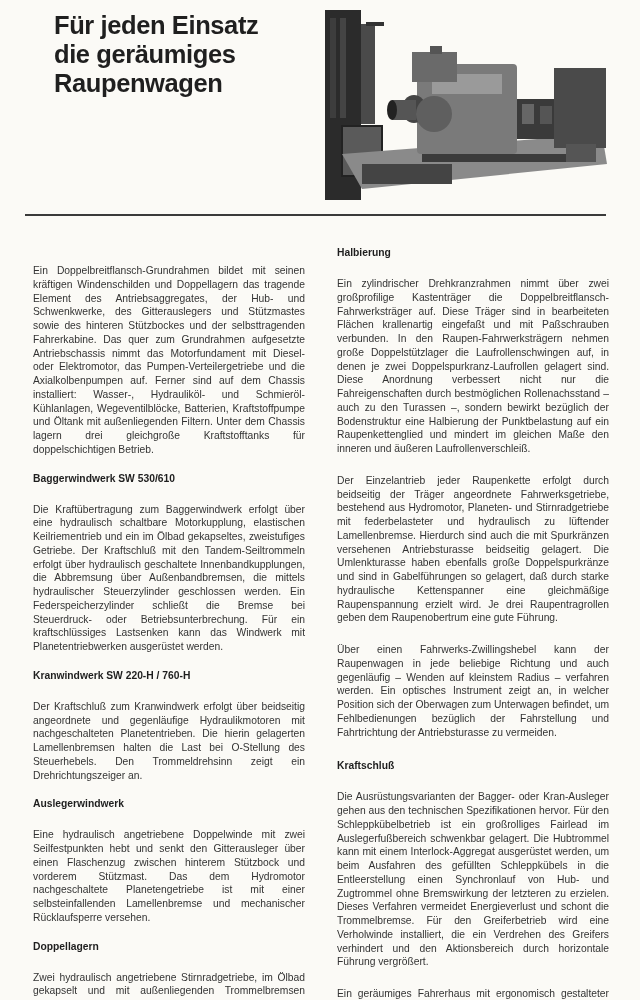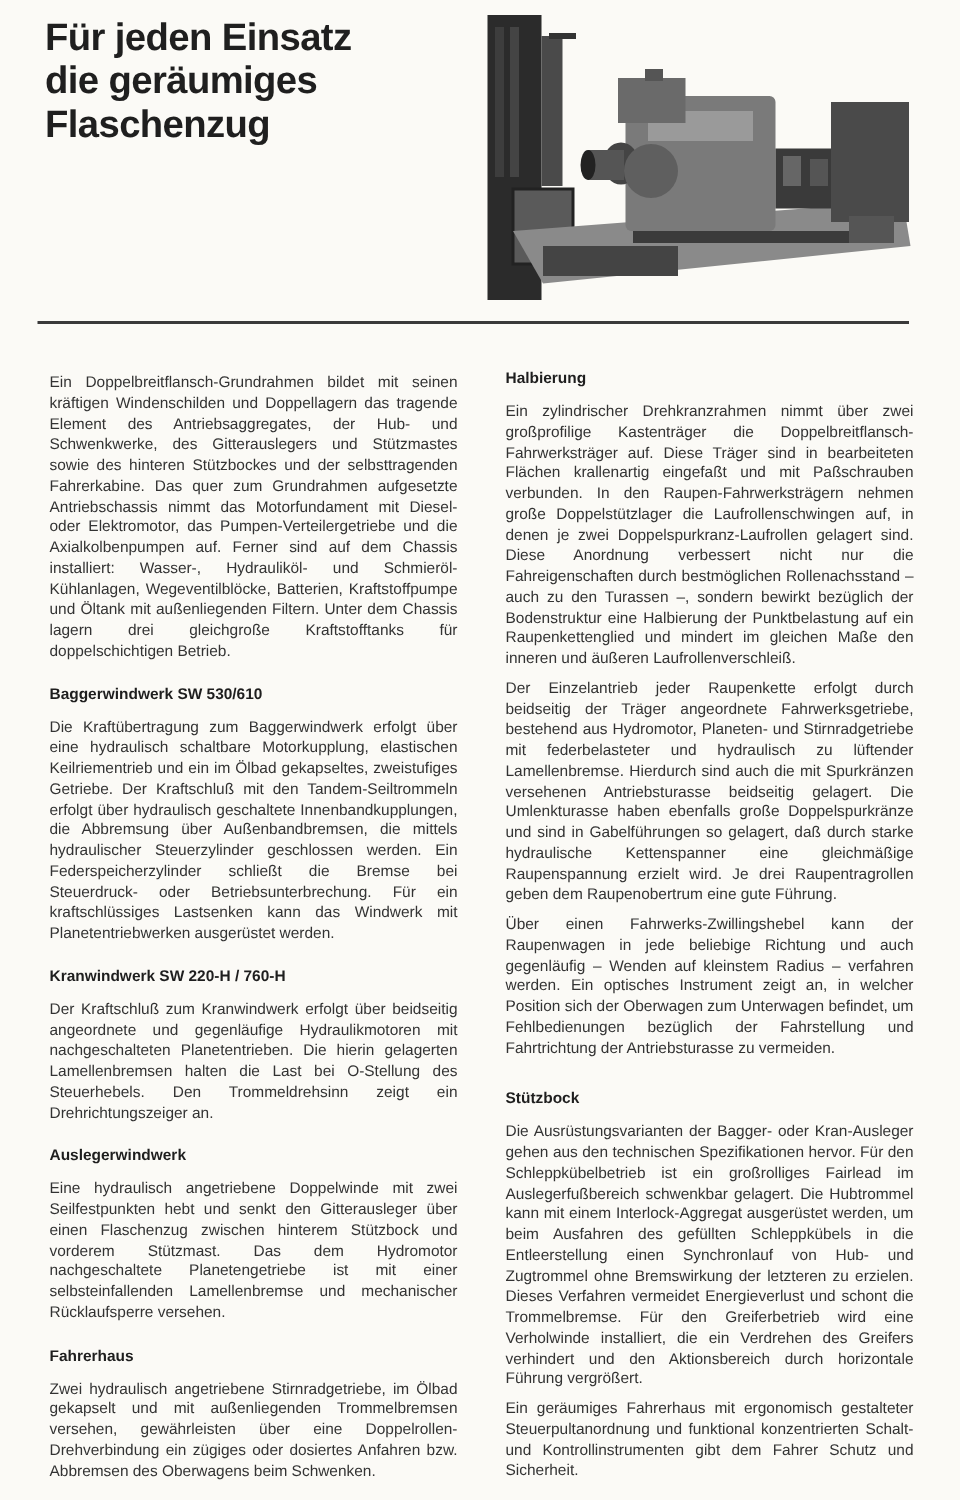--- a/index.html
+++ b/index.html
@@ -7,50 +7,50 @@
     width: 640px; height: 1000px; position: relative; overflow: hidden;
     background: #fbfaf6;
     font-family: "Liberation Sans", sans-serif;
     color: #2a2a2a;
   }
   .title {
     position: absolute; left: 30px; top: 11px; width: 260px;
     font-size: 25.5px; line-height: 29px; font-weight: bold;
     color: #1f1f1f; letter-spacing: -0.4px;
   }
-  .title span { display: block; }
+  .title span { display: block; margin-left: 24px; }
   .photo {
     position: absolute; left: 322px; top: 4px; width: 290px; height: 198px;
   }
   .rule {
     position: absolute; left: 25px; top: 214px; width: 581px; height: 2px;
     background: #3a3a3a;
   }
   .col {
     position: absolute; top: 246px; width: 272px;
     font-size: 10.3px; line-height: 13.75px; color: #333;
   }
   .col.left { left: 33px; }
   .col.right { left: 337px; }
   .sec h2 {
     font-size: 10.3px; font-weight: bold; margin: 0 0 9px 0; color: #1e1e1e;
     line-height: 13px;
   }
   .sec p {
-    margin: 3px 0 6px 0; text-align: justify; hyphens: manual;
+    margin: 18px 0 6px 0; text-align: justify; hyphens: manual;
   }
   .sec { margin-bottom: 15px; }
 </style>
 </head>
 <body>
 
 <div class="title">
   <span>Für jeden Einsatz</span>
   <span>die geräumiges</span>
-  <span>Flaschenzug</span>
+  <span>Raupenwagen</span>
 </div>
 
 <div class="photo">
   <svg width="290" height="198" viewBox="0 0 290 198" xmlns="http://www.w3.org/2000/svg">
 
     <rect x="3" y="6" width="36" height="190" fill="#2b2b2b"></rect>
     <rect x="8" y="14" width="6" height="100" fill="#3d3d3d"></rect>
     <rect x="18" y="14" width="6" height="100" fill="#444"></rect>
     <rect x="39" y="20" width="14" height="100" fill="#4a4a4a"></rect>
     <rect x="44" y="18" width="18" height="4" fill="#333"></rect>
@@ -91,30 +91,30 @@
   </div>
   <div class="sec">
     <h2>Kranwindwerk SW 220-H / 760-H</h2>
     <p>Der Kraftschluß zum Kranwindwerk erfolgt über beidseitig angeordnete und gegenläufige Hydraulikmotoren mit nachgeschalteten Planetentrieben. Die hierin gelagerten Lamellenbremsen halten die Last bei O-Stellung des Steuerhebels. Den Trommeldrehsinn zeigt ein Drehrichtungszeiger an.</p>
   </div>
   <div class="sec">
     <h2>Auslegerwindwerk</h2>
     <p>Eine hydraulisch angetriebene Doppelwinde mit zwei Seilfestpunkten hebt und senkt den Gitterausleger über einen Flaschenzug zwischen hinterem Stützbock und vorderem Stützmast. Das dem Hydromotor nachgeschaltete Planetengetriebe ist mit einer selbsteinfallenden Lamellenbremse und mechanischer Rücklaufsperre versehen.</p>
   </div>
   <div class="sec">
-    <h2>Fahrerhaus</h2>
+    <h2>Doppellagern</h2>
     <p>Zwei hydraulisch angetriebene Stirnradgetriebe, im Ölbad gekapselt und mit außenliegenden Trommelbremsen versehen, gewährleisten über eine Doppelrollen-Drehverbindung ein zügiges oder dosiertes Anfahren bzw. Abbremsen des Oberwagens beim Schwenken.</p>
   </div>
 </div>
 
 <div class="col right">
   <div class="sec">
     <h2>Halbierung</h2>
     <p>Ein zylindrischer Drehkranzrahmen nimmt über zwei großprofilige Kastenträger die Doppelbreitflansch-Fahrwerksträger auf. Diese Träger sind in bearbeiteten Flächen krallenartig eingefaßt und mit Paßschrauben verbunden. In den Raupen-Fahrwerksträgern nehmen große Doppelstützlager die Laufrollenschwingen auf, in denen je zwei Doppelspurkranz-Laufrollen gelagert sind. Diese Anordnung verbessert nicht nur die Fahreigenschaften durch bestmöglichen Rollenachsstand – auch zu den Turassen –, sondern bewirkt bezüglich der Bodenstruktur eine Halbierung der Punktbelastung auf ein Raupenkettenglied und mindert im gleichen Maße den inneren und äußeren Laufrollenverschleiß.</p>
     <p>Der Einzelantrieb jeder Raupenkette erfolgt durch beidseitig der Träger angeordnete Fahrwerksgetriebe, bestehend aus Hydromotor, Planeten- und Stirnradgetriebe mit federbelasteter und hydraulisch zu lüftender Lamellenbremse. Hierdurch sind auch die mit Spurkränzen versehenen Antriebsturasse beidseitig gelagert. Die Umlenkturasse haben ebenfalls große Doppelspurkränze und sind in Gabelführungen so gelagert, daß durch starke hydraulische Kettenspanner eine gleichmäßige Raupenspannung erzielt wird. Je drei Raupentragrollen geben dem Raupenobertrum eine gute Führung.</p>
     <p>Über einen Fahrwerks-Zwillingshebel kann der Raupenwagen in jede beliebige Richtung und auch gegenläufig – Wenden auf kleinstem Radius – verfahren werden. Ein optisches Instrument zeigt an, in welcher Position sich der Oberwagen zum Unterwagen befindet, um Fehlbedienungen bezüglich der Fahrstellung und Fahrtrichtung der Antriebsturasse zu vermeiden.</p>
   </div>
   <div class="sec" style="margin-top:20px;">
-    <h2>Stützbock</h2>
+    <h2>Kraftschluß</h2>
     <p>Die Ausrüstungsvarianten der Bagger- oder Kran-Ausleger gehen aus den technischen Spezifikationen hervor. Für den Schleppkübelbetrieb ist ein großrolliges Fairlead im Auslegerfußbereich schwenkbar gelagert. Die Hubtrommel kann mit einem Interlock-Aggregat ausgerüstet werden, um beim Ausfahren des gefüllten Schleppkübels in die Entleerstellung einen Synchronlauf von Hub- und Zugtrommel ohne Bremswirkung der letzteren zu erzielen. Dieses Verfahren vermeidet Energieverlust und schont die Trommelbremse. Für den Greiferbetrieb wird eine Verholwinde installiert, die ein Verdrehen des Greifers verhindert und den Aktionsbereich durch horizontale Führung vergrößert.</p>
     <p>Ein geräumiges Fahrerhaus mit ergonomisch gestalteter Steuerpultanordnung und funktional konzentrierten Schalt- und Kontrollinstrumenten gibt dem Fahrer Schutz und Sicherheit.</p>
   </div>
 </div>
 
 </body></html>

